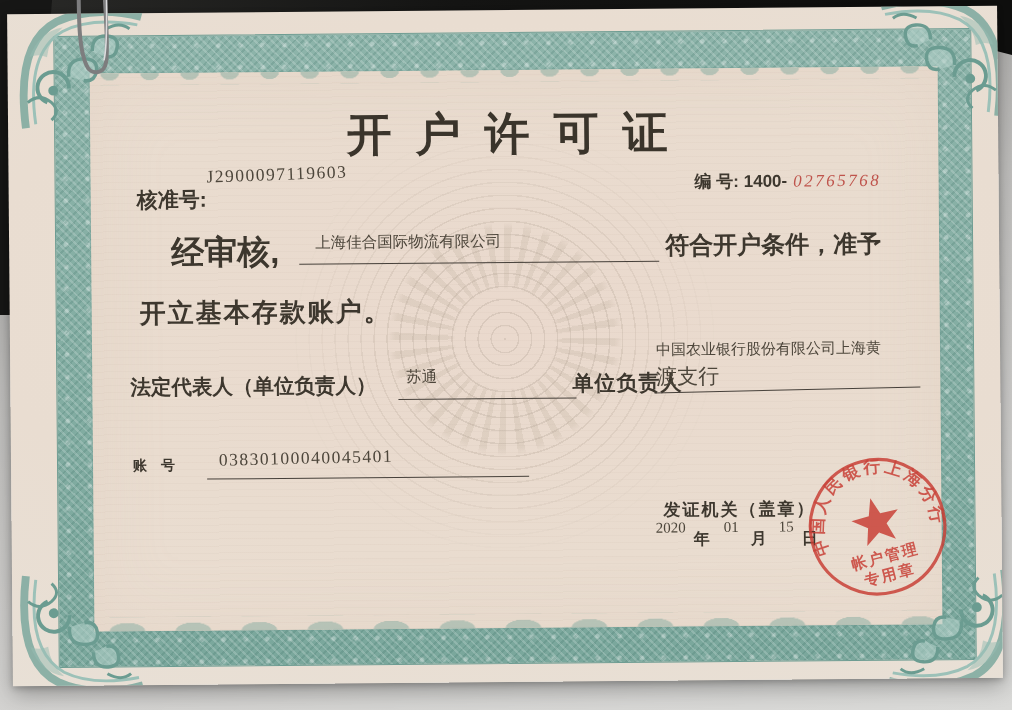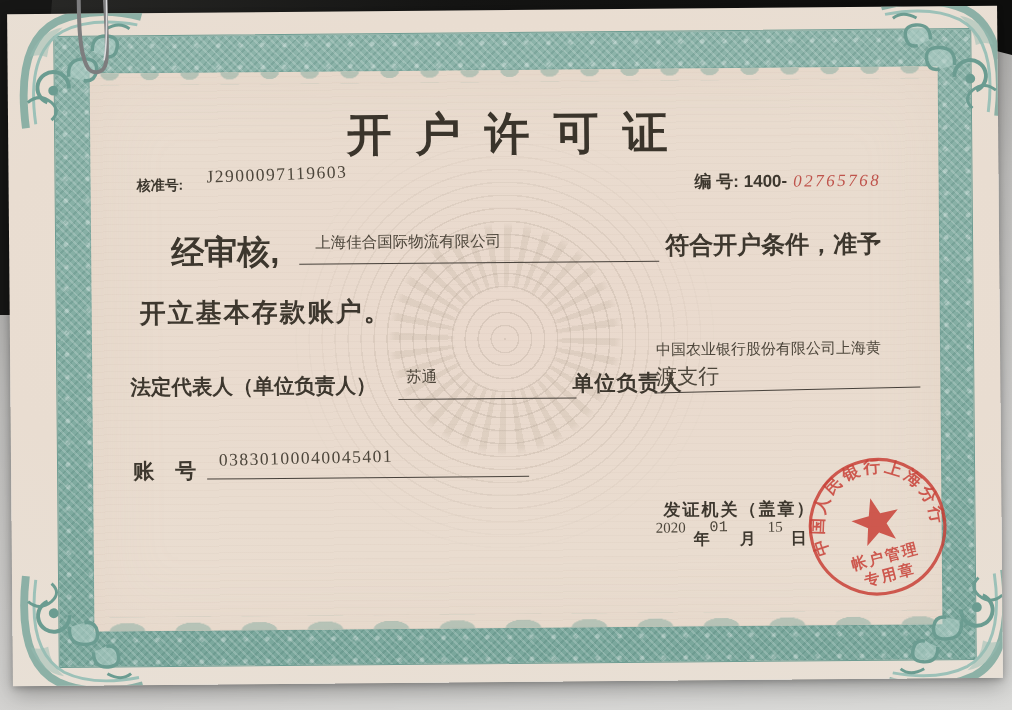--- a/index.html
+++ b/index.html
@@ -68,44 +68,44 @@
 
   
   .t{position:absolute;color:#3d372e;white-space:nowrap;}
   .b{font-weight:bold;}
   .serif{font-family:"Liberation Serif","DejaVu Serif",serif;}
   .val{color:#4d463b;}
   .title{left:60px;right:40px;top:94px;text-align:center;font-size:45px;font-weight:bold;
     letter-spacing:24px;padding-left:12px;color:#3a342b;font-family:"Liberation Serif","DejaVu Serif",serif;}
   .ul{position:absolute;height:0;border-bottom:1.6px solid #46403a;}
 
-  .approval-label{left:128px;top:164px;font-size:14px;}
+  .approval-label{left:128px;top:173px;font-size:21px;}
   .approval-value{left:198px;top:152px;font-size:17.5px;letter-spacing:1.5px;transform:rotate(-1.6deg);}
   .serial{left:686px;top:162px;font-size:17px;}
   .serial .num{color:#bf544c;font-weight:normal;font-family:"Liberation Serif","DejaVu Serif",serif;letter-spacing:2.5px;padding-left:6px;font-size:17px;font-style:italic;}
 
   .audit-prefix{left:162px;top:218px;font-size:33px;}
   .company{left:306px;top:221px;font-size:15.5px;}
   .audit-suffix{left:656px;top:221px;font-size:24px;}
   .open-account{left:130px;top:283px;font-size:26px;letter-spacing:2px;}
 
   .rep-label{left:120px;top:360px;font-size:20.5px;}
   .rep-value{left:396px;top:356px;font-size:15.5px;}
   .bank-label{left:562px;top:360px;font-size:21px;letter-spacing:1px;}
   .bank-line1{left:646px;top:332px;font-size:15px;}
   .bank-line2{left:646px;top:354px;font-size:21px;}
-  .acct-label{left:122px;top:444px;font-size:21px;}
+  .acct-label{left:122px;top:444px;font-size:14px;}
   .acct-value{left:208px;top:436px;font-size:17.5px;letter-spacing:1.5px;transform:rotate(-0.8deg);}
 
   .issuer{left:652px;top:490px;font-size:17px;letter-spacing:2px;}
   .daterow{left:644px;top:511px;display:flex;align-items:flex-start;}
   .daterow span{display:inline-block;}
   .d-num{font-family:"Liberation Serif","DejaVu Serif",serif;font-size:15px;color:#4d463b;}
   .d-unit{font-weight:bold;font-size:16px;transform:translateY(10px);}
-  .gap8{margin-left:8px;}.gap12{margin-left:12px;}.gap14{font-family:Liberation Mono, monospace;}
+  .gap8{margin-left:8px;}.gap12{margin-left:12px;}.gap14{margin-left:14px;}
 
   
   .seal{position:absolute;left:782px;top:436px;width:168px;height:168px;transform:rotate(-14deg);opacity:.95;}
   .seal svg{width:100%;height:100%;}
   .seal-red{fill:rgba(199,62,52,.88);}
   .seal-arc-t{font-size:16px;font-weight:bold;letter-spacing:3px;font-family:"Liberation Sans",sans-serif;}
   .seal-row{font-size:14.5px;font-weight:bold;letter-spacing:2px;font-family:"Liberation Sans",sans-serif;}
 
   
   .clip{position:absolute;left:62px;top:-4px;width:58px;height:92px;transform:rotate(3deg);}

